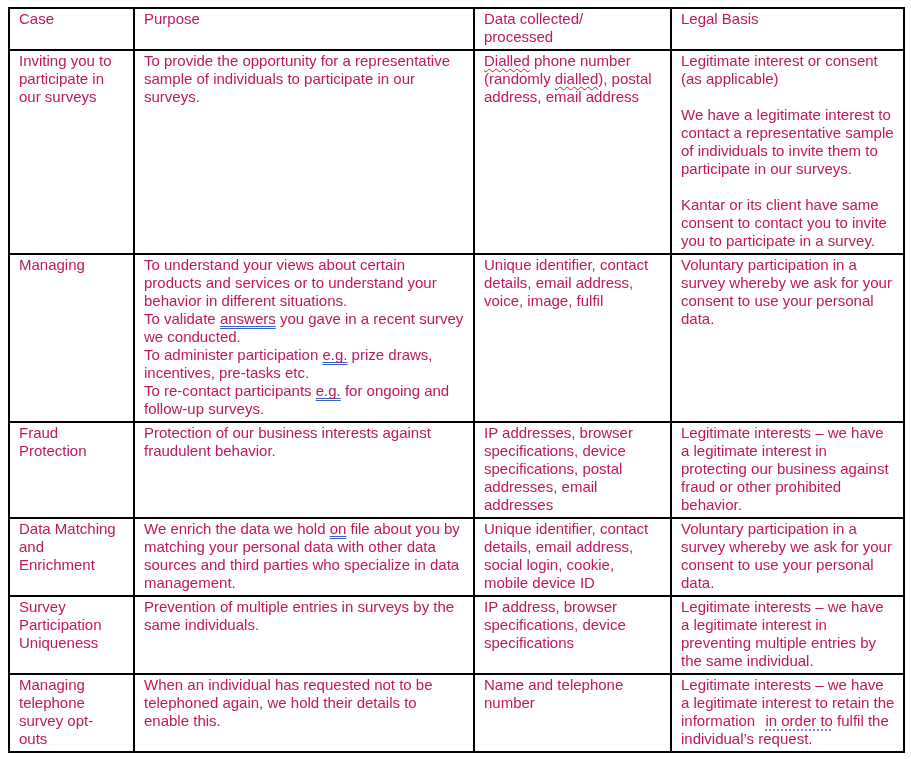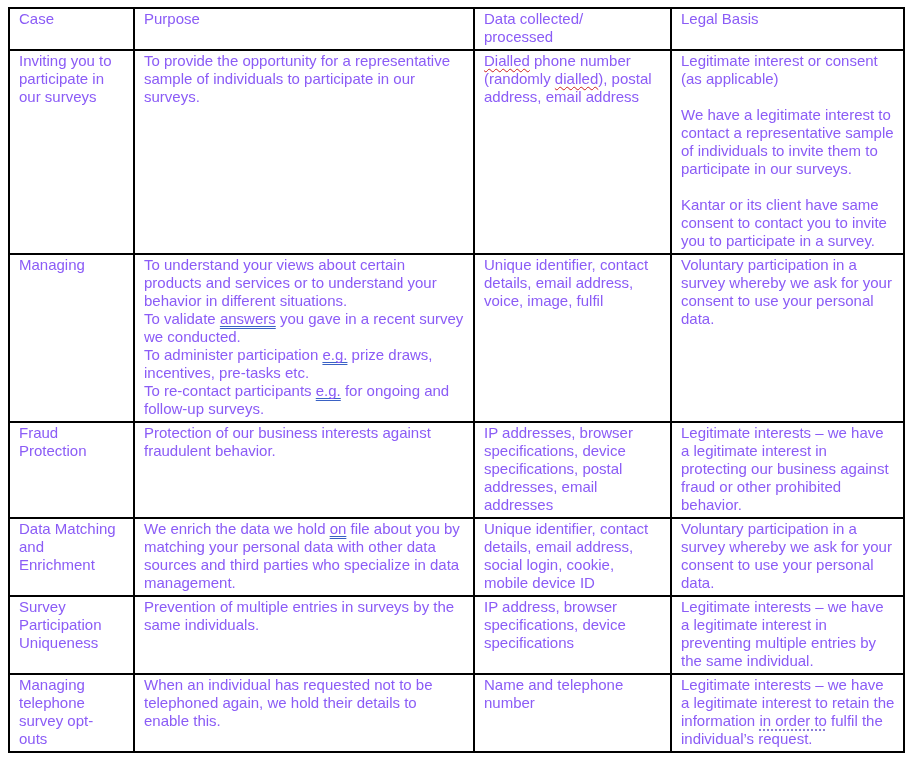--- a/index.html
+++ b/index.html
@@ -5,21 +5,21 @@
   html, body {
     margin: 0; padding: 0;
     width: 911px; height: 759px;
     background: #ffffff;
     overflow: hidden;
   }
   .page {
     position: relative;
     width: 911px; height: 759px;
     font-family: "Liberation Sans", "DejaVu Sans", sans-serif;
-    color: #8b5cf6;
+    color: #be185d;
   }
   table.grid {
     position: absolute;
     left: 8px; top: 7px;
     width: 895px;
     border-collapse: collapse;
     table-layout: fixed;
   }
   .grid th, .grid td {
     border: 2px solid #000000;
@@ -56,20 +56,21 @@
     text-decoration-thickness: 1px;
     text-underline-offset: 2px;
     text-decoration-skip-ink: none;
     text-align: right;
   }
   .mark-style {
     text-decoration: underline dotted #8a7fd6;
     text-decoration-thickness: 2px;
     text-underline-offset: 3px;
     text-decoration-skip-ink: none;
+    margin-left: 6px;
   }
 </style>
 </head>
 <body>
 
 <div class="page">
   <table class="grid">
     <colgroup>
       <col style="width:125px">
       <col style="width:340px">

